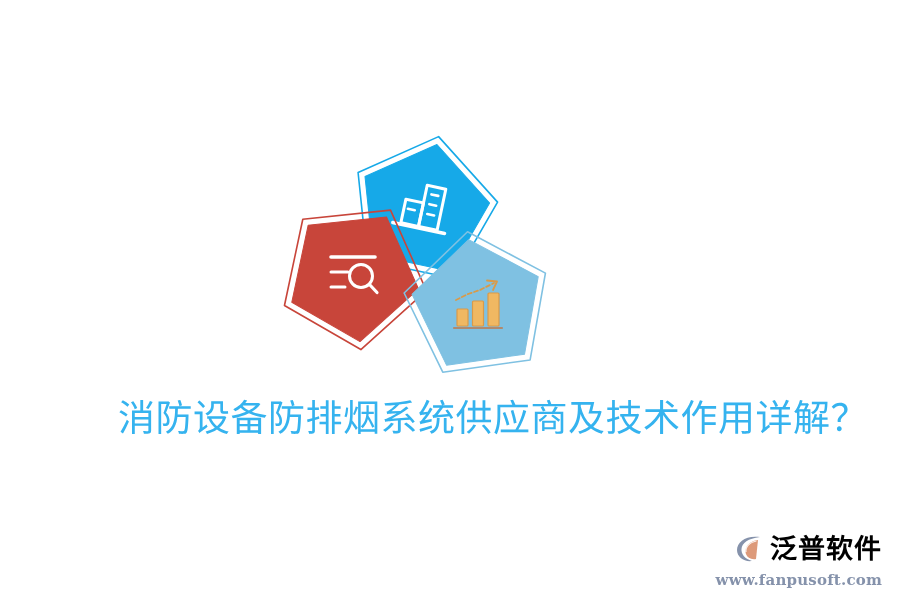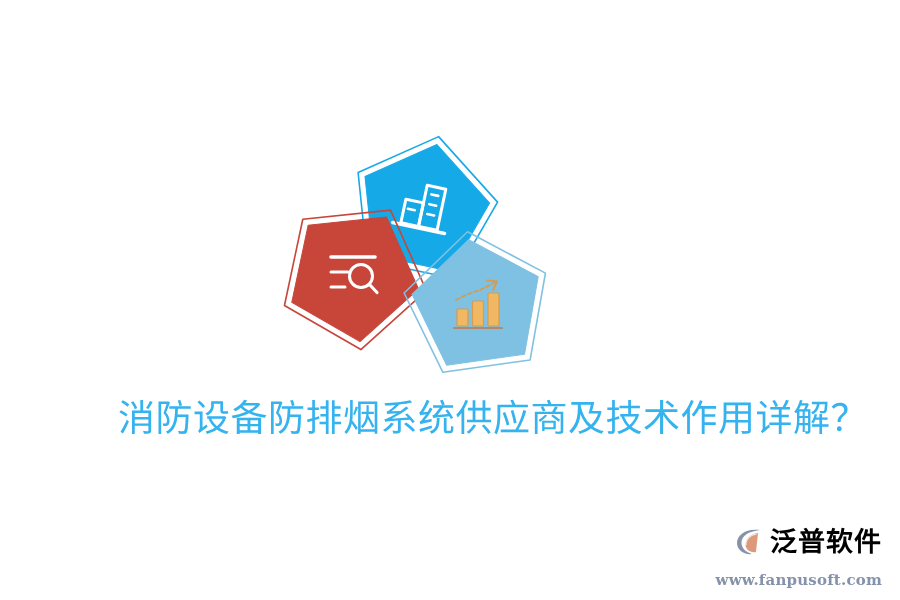--- a/index.html
+++ b/index.html
@@ -76,21 +76,21 @@
     flex: 0 0 32px;
   }
   .logo-name {
     font-family: "DejaVu Serif", "Liberation Serif", serif;
     font-size: 27px;
     font-weight: 700;
     color: #000000;
     letter-spacing: 1px;
   }
   .logo-url {
-    margin-top: 16px;
+    margin-top: 9px;
     font-family: "DejaVu Serif", "Liberation Serif", serif;
     font-size: 15px;
     font-weight: 700;
     color: #8592ab;
     letter-spacing: 0.2px;
   }
 </style>
 </head>
 <body>
 

